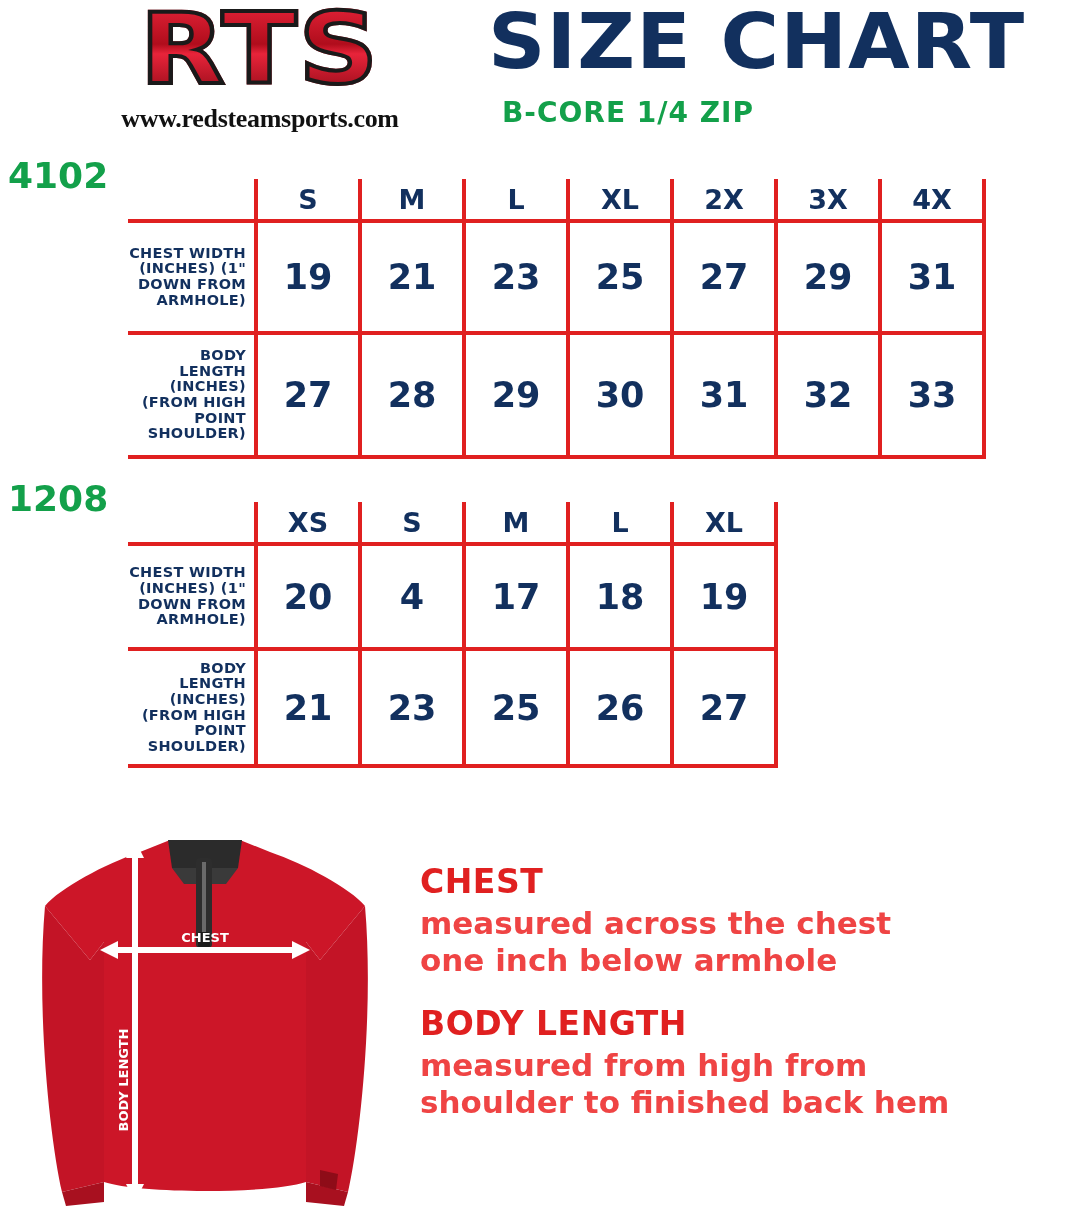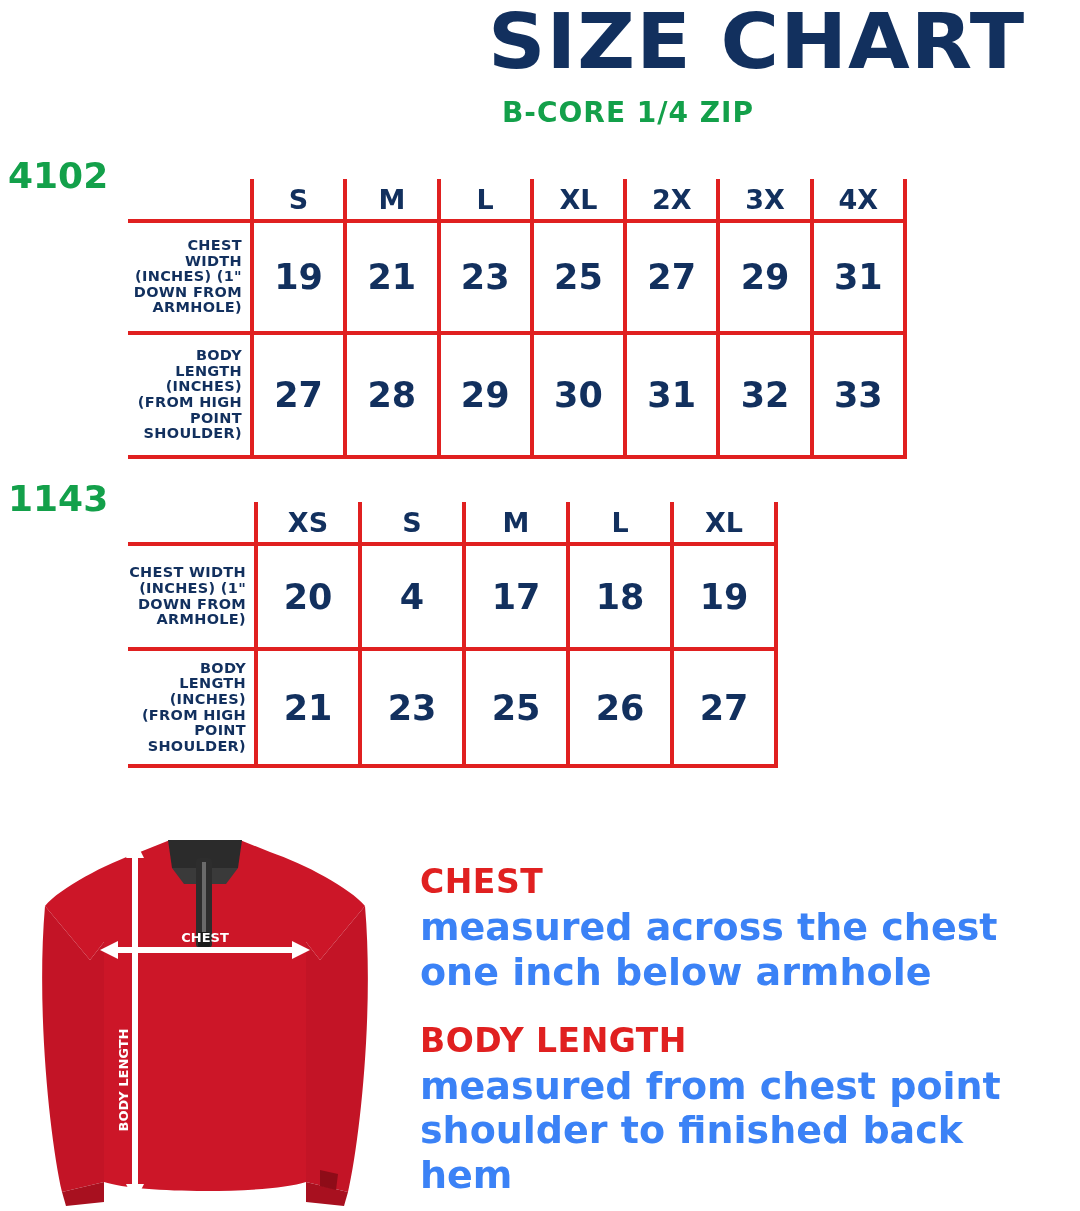--- a/index.html
+++ b/index.html
@@ -121,46 +121,50 @@
   .legend h3 {
     font-family: "DejaVu Sans", sans-serif;
     font-size: 33px;
     font-weight: bold;
     color: #e02020;
     margin: 0 0 4px 0;
     letter-spacing: 0.5px;
   }
   .legend p {
     font-family: "DejaVu Sans", sans-serif;
-    font-size: 38px;
-    font-weight: bold;
-    color: #3b82f6;
+    font-size: 31px;
+    font-weight: bold;
+    color: #ef4444;
     margin: 0 0 26px 0;
     line-height: 1.18;
   }
   .legend p.last { margin-bottom: 0; }
   .arrow-label {
     font-family: "DejaVu Sans", sans-serif;
     font-weight: bold;
     fill: #ffffff;
   }
 </style>
 </head>
 <body>
 
 <div class="page">
 
   <div class="header">
+    <div class="logo-block">
+      <div class="logo-rts">RTS</div>
+      <div class="logo-url">www.redsteamsports.com</div>
+    </div>
     <div class="title-block">
       <div class="title-main">SIZE CHART</div>
       <div class="title-sub">B-CORE 1/4 ZIP</div>
     </div>
   </div>
 
-  <div class="chart-wrap" style="position:absolute; left:0px; top:155px; width:907px; height:300px;">
+  <div class="chart-wrap" style="position:absolute; left:0px; top:155px; width:1080px; height:300px;">
     <div class="style-code" style="top:0px;">4102</div>
     <table class="size" id="table-4102" style="left:128px; top:24px;">
       <colgroup>
         <col class="lbl">
           <col class="sz">
           <col class="sz">
           <col class="sz">
           <col class="sz">
           <col class="sz">
           <col class="sz">
@@ -197,21 +201,21 @@
           <td class="val">30</td>
           <td class="val">31</td>
           <td class="val">32</td>
           <td class="val">33</td>
         </tr>
       </tbody>
     </table>
   </div>
 
   <div class="chart-wrap" style="position:absolute; left:0px; top:478px; width:1080px; height:300px;">
-    <div class="style-code" style="top:0px;">1143</div>
+    <div class="style-code" style="top:0px;">1208</div>
     <table class="size" id="table-2102" style="left:128px; top:24px;">
       <colgroup>
         <col class="lbl">
           <col class="sz">
           <col class="sz">
           <col class="sz">
           <col class="sz">
           <col class="sz">
       </colgroup>
       <thead>
@@ -290,20 +294,20 @@
     </div>
 
     <div class="legend">
       <h3>CHEST</h3>
       <p>
         <span>measured across the chest</span><br>
         <span>one inch below armhole</span>
       </p>
       <h3>BODY LENGTH</h3>
       <p class="last">
-        <span>measured from chest point</span><br>
+        <span>measured from high from</span><br>
         <span>shoulder to finished back hem</span>
       </p>
     </div>
 
   </div>
 
 </div>
 
 </body></html>

